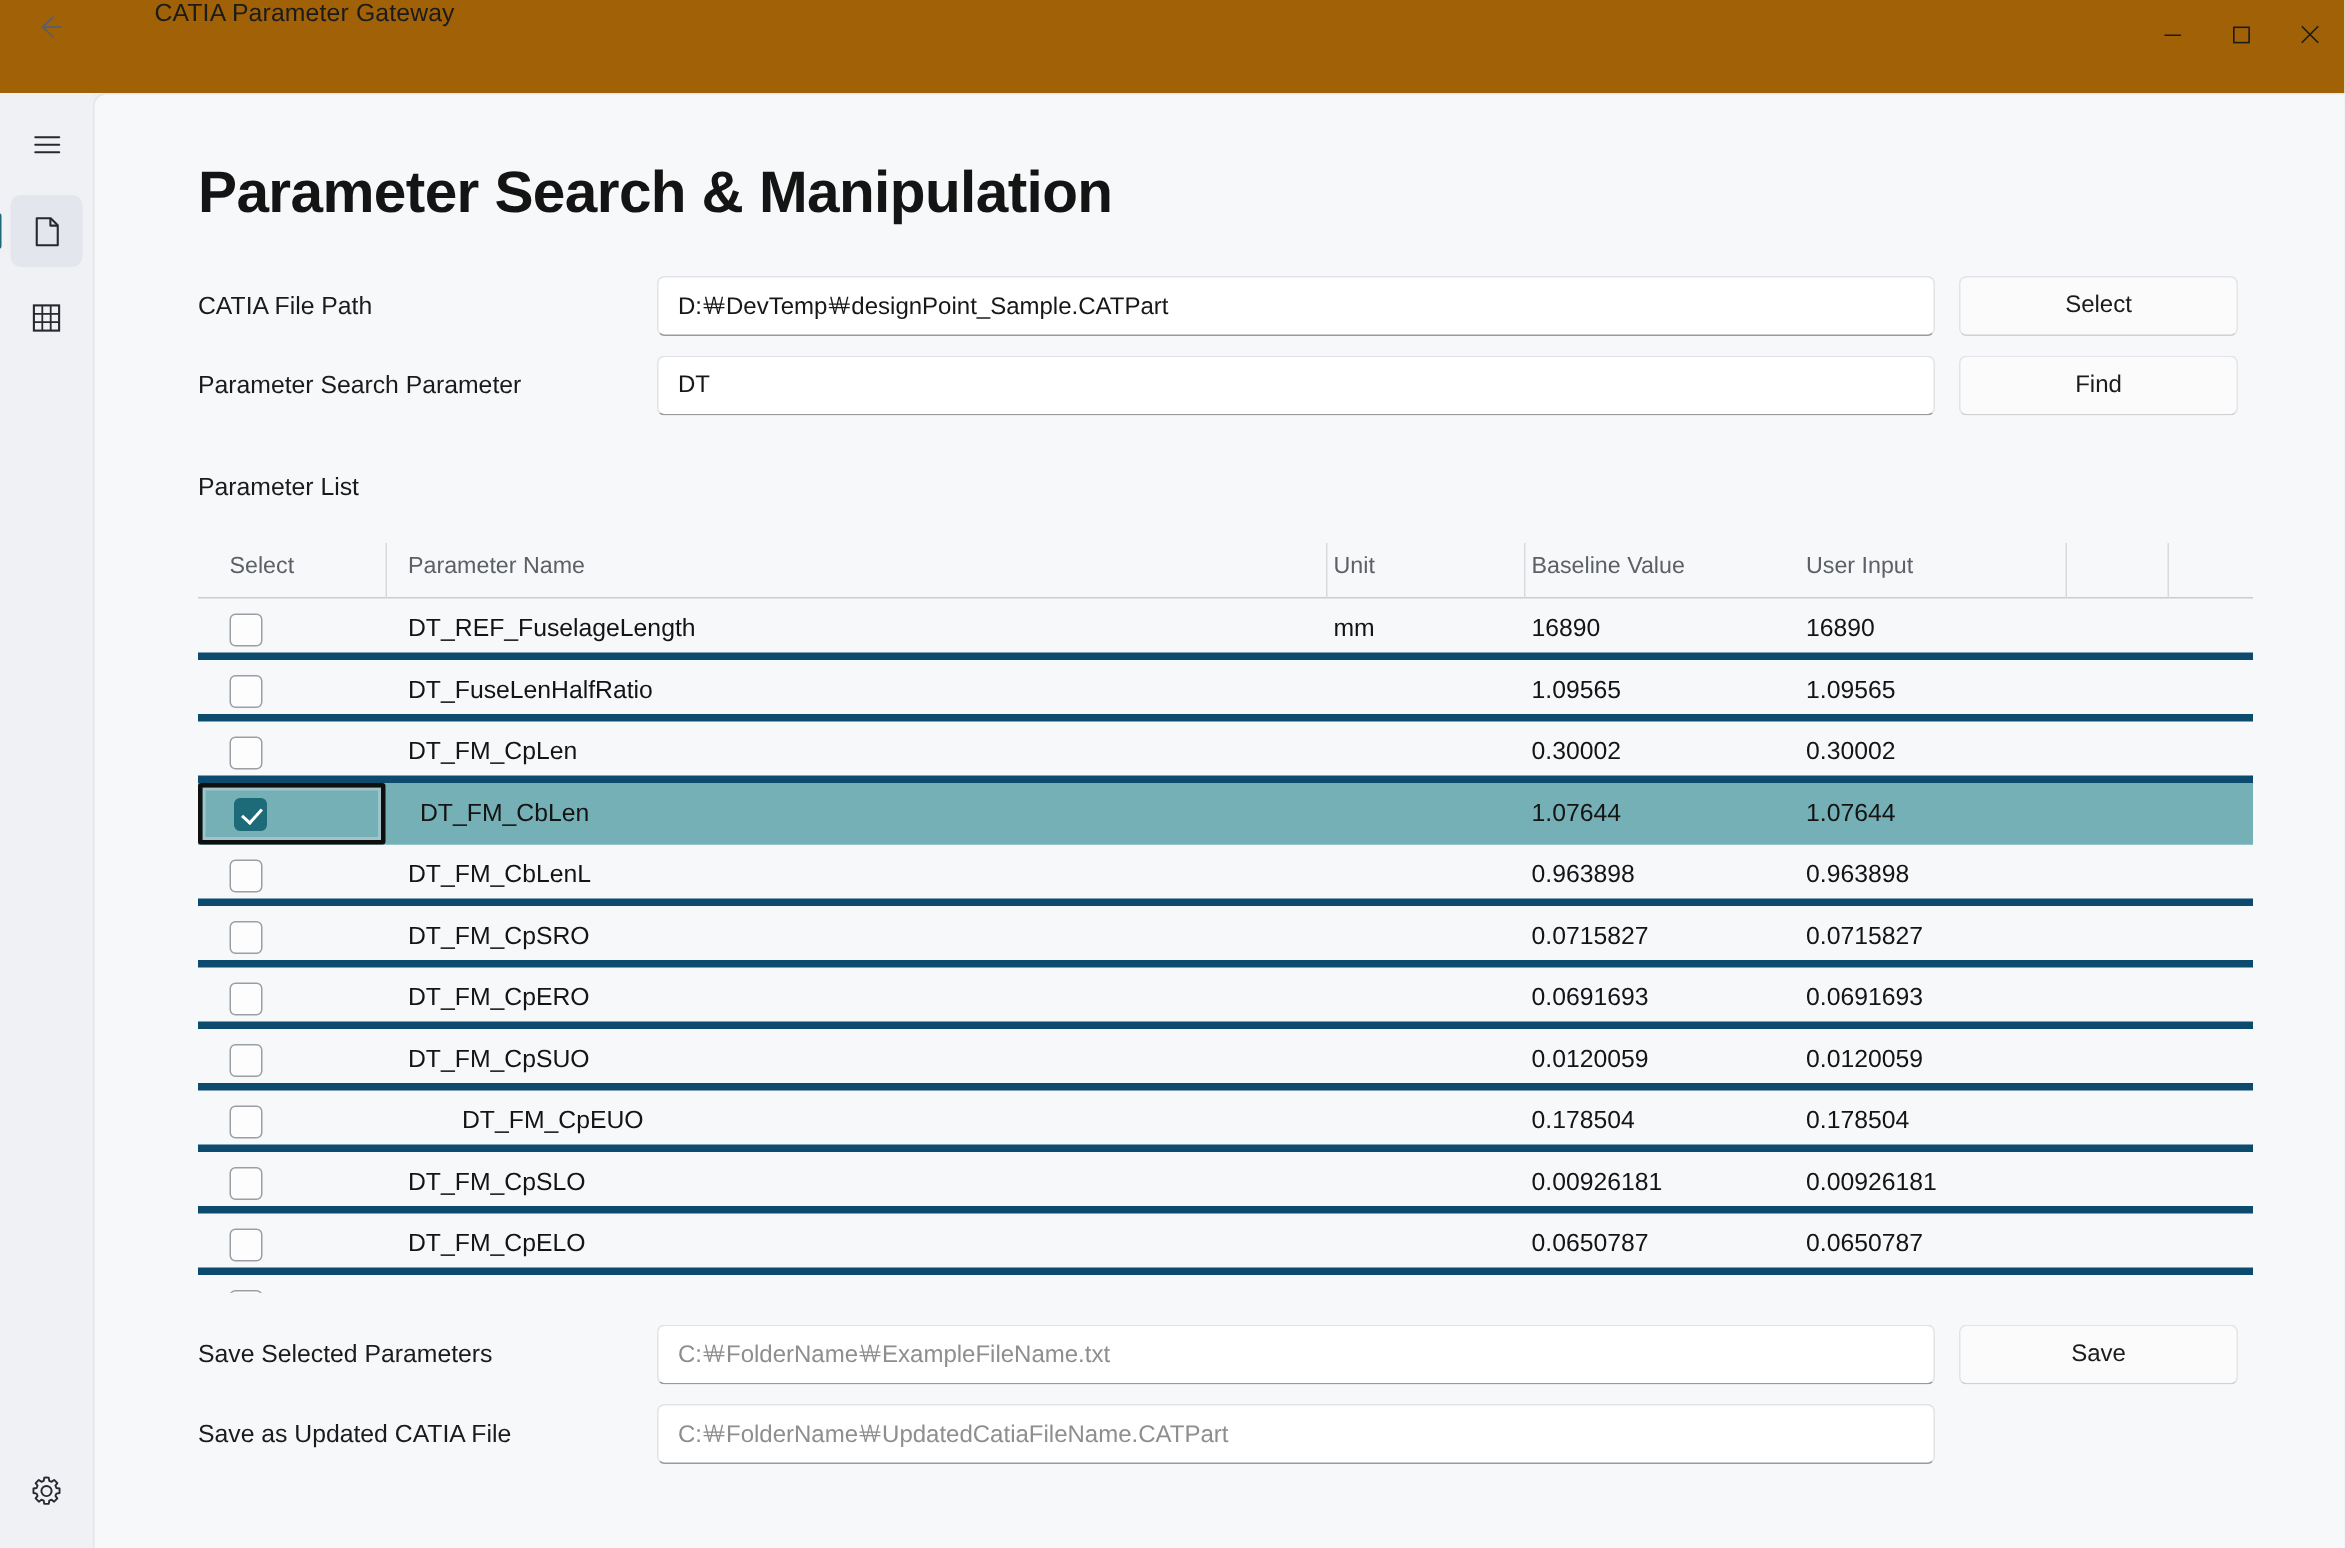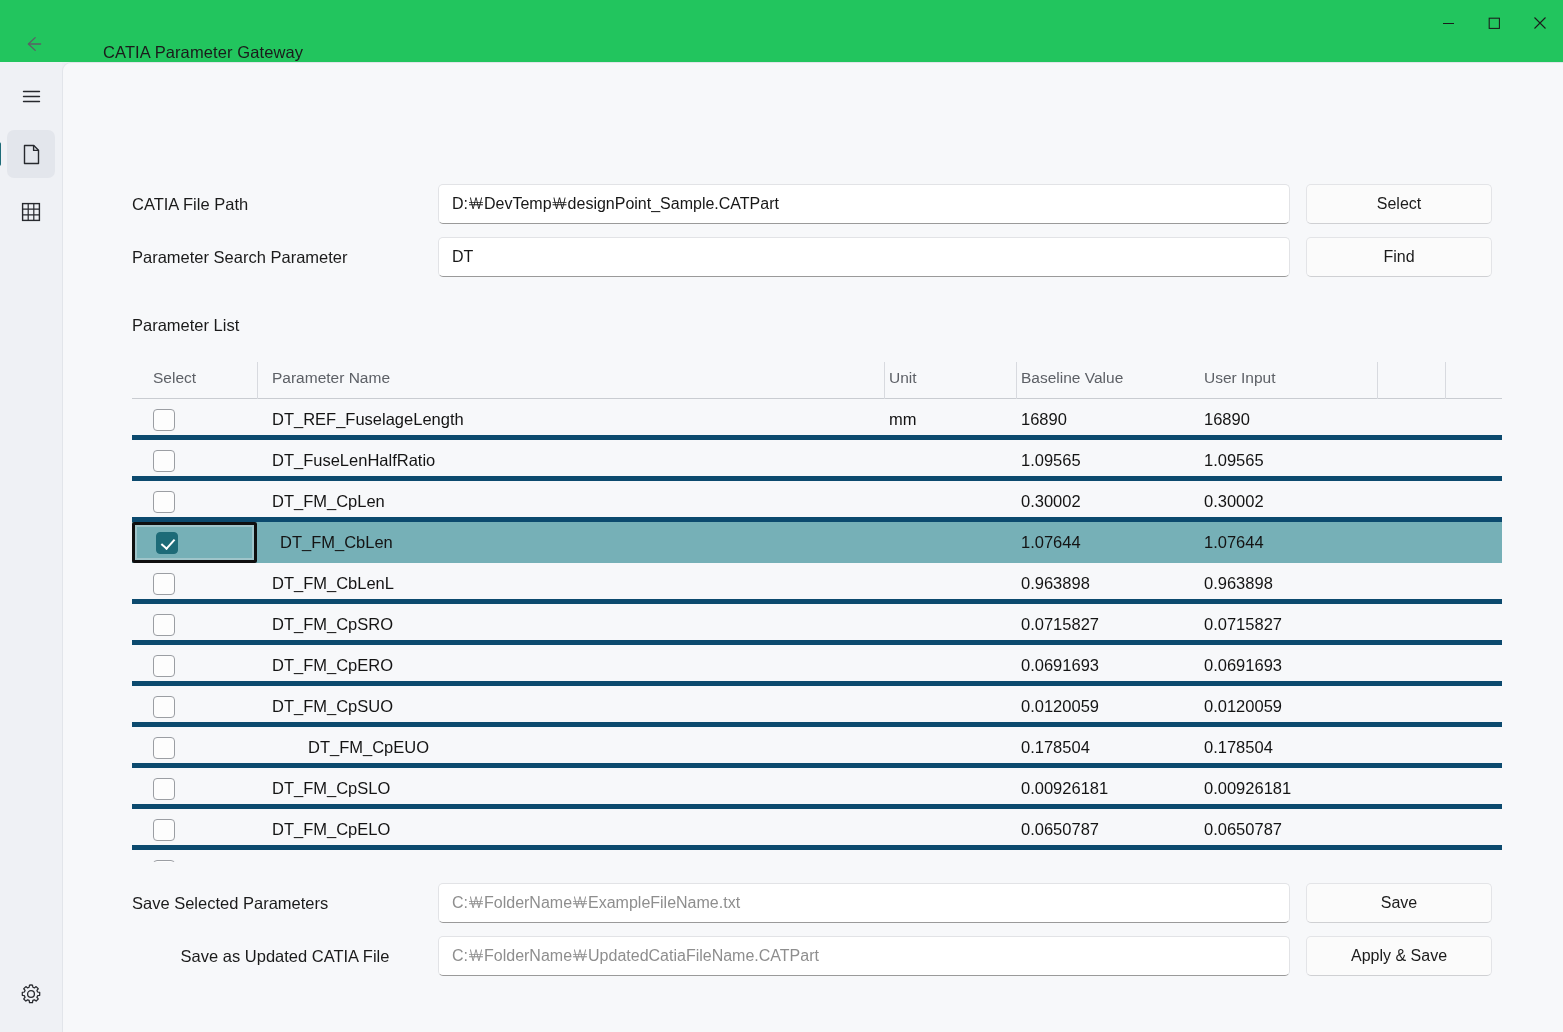--- a/index.html
+++ b/index.html
@@ -15,23 +15,23 @@
     background: #eceff4;
     color: #1a1a1a;
     position: relative;
   }
 
   
   .titlebar {
     position: absolute;
     top: 0; left: 0;
     width: 1563px; height: 62px;
-    background: #22c55e;
-    display: flex;
-    align-items: flex-end;
+    background: #a16207;
+    display: flex;
+    align-items: flex-start;
   }
   .back-btn {
     width: 46px; height: 36px;
     margin-left: 10px;
     display: flex; align-items: center; justify-content: center;
     border-radius: 5px;
   }
   .back-btn svg { display: block; }
   .app-title {
     margin-left: 47px;
@@ -106,21 +106,21 @@
     position: absolute;
     left: 69px;
     width: 1363px;
     height: 40px;
     display: flex;
     align-items: center;
   }
   .form-row.r1 { top: 121px; }
   .form-row.r2 { top: 174px; }
   .form-row.r3 { top: 820px; }
-  .form-row.r4 { top: 873px; text-align: center; }
+  .form-row.r4 { top: 873px; }
 
   .field-label {
     font-size: 16.5px;
     color: #1b1b1b;
     width: 306px;
     flex: none;
   }
   .text-input {
     flex: none;
     width: 852px;
@@ -324,20 +324,21 @@
       <svg width="22" height="22" viewBox="0 0 22 22">
         <path d="M11 7.6 a3.4 3.4 0 1 0 0 6.8 a3.4 3.4 0 1 0 0-6.8 Z" fill="none" stroke="#27292e" stroke-width="1.3"></path>
         <path d="M11 1.9 l1.5 .25 .35 2.1 1.55 .65 1.7-1.3 2.15 2.15 -1.3 1.7 .65 1.55 2.1 .35 0 3.0 -2.1 .35 -.65 1.55 1.3 1.7 -2.15 2.15 -1.7-1.3 -1.55 .65 -.35 2.1 -3.0 0 -.35-2.1 -1.55-.65 -1.7 1.3 -2.15-2.15 1.3-1.7 -.65-1.55 -2.1-.35 0-3.0 2.1-.35 .65-1.55 -1.3-1.7 2.15-2.15 1.7 1.3 1.55-.65 .35-2.1 Z" fill="none" stroke="#27292e" stroke-width="1.25" stroke-linejoin="round"></path>
       </svg>
     </span>
   </div>
 </div>
 
 <div class="surface">
 
+  <div class="page-title">Parameter Search &amp; Manipulation</div>
 
   <div class="form-row r1">
     <div class="field-label">CATIA File Path</div>
     <div class="text-input">D:￦DevTemp￦designPoint_Sample.CATPart</div>
     <div class="action-btn">Select</div>
   </div>
 
   <div class="form-row r2">
     <div class="field-label">Parameter Search Parameter</div>
     <div class="text-input">DT</div>
@@ -470,16 +471,15 @@
 
   <div class="form-row r3">
     <div class="field-label">Save Selected Parameters</div>
     <div class="text-input placeholder">C:￦FolderName￦ExampleFileName.txt</div>
     <div class="action-btn">Save</div>
   </div>
 
   <div class="form-row r4">
     <div class="field-label">Save as Updated CATIA File</div>
     <div class="text-input placeholder">C:￦FolderName￦UpdatedCatiaFileName.CATPart</div>
-    <div class="action-btn">Apply &amp; Save</div>
   </div>
 
 </div>
 
 </body></html>

